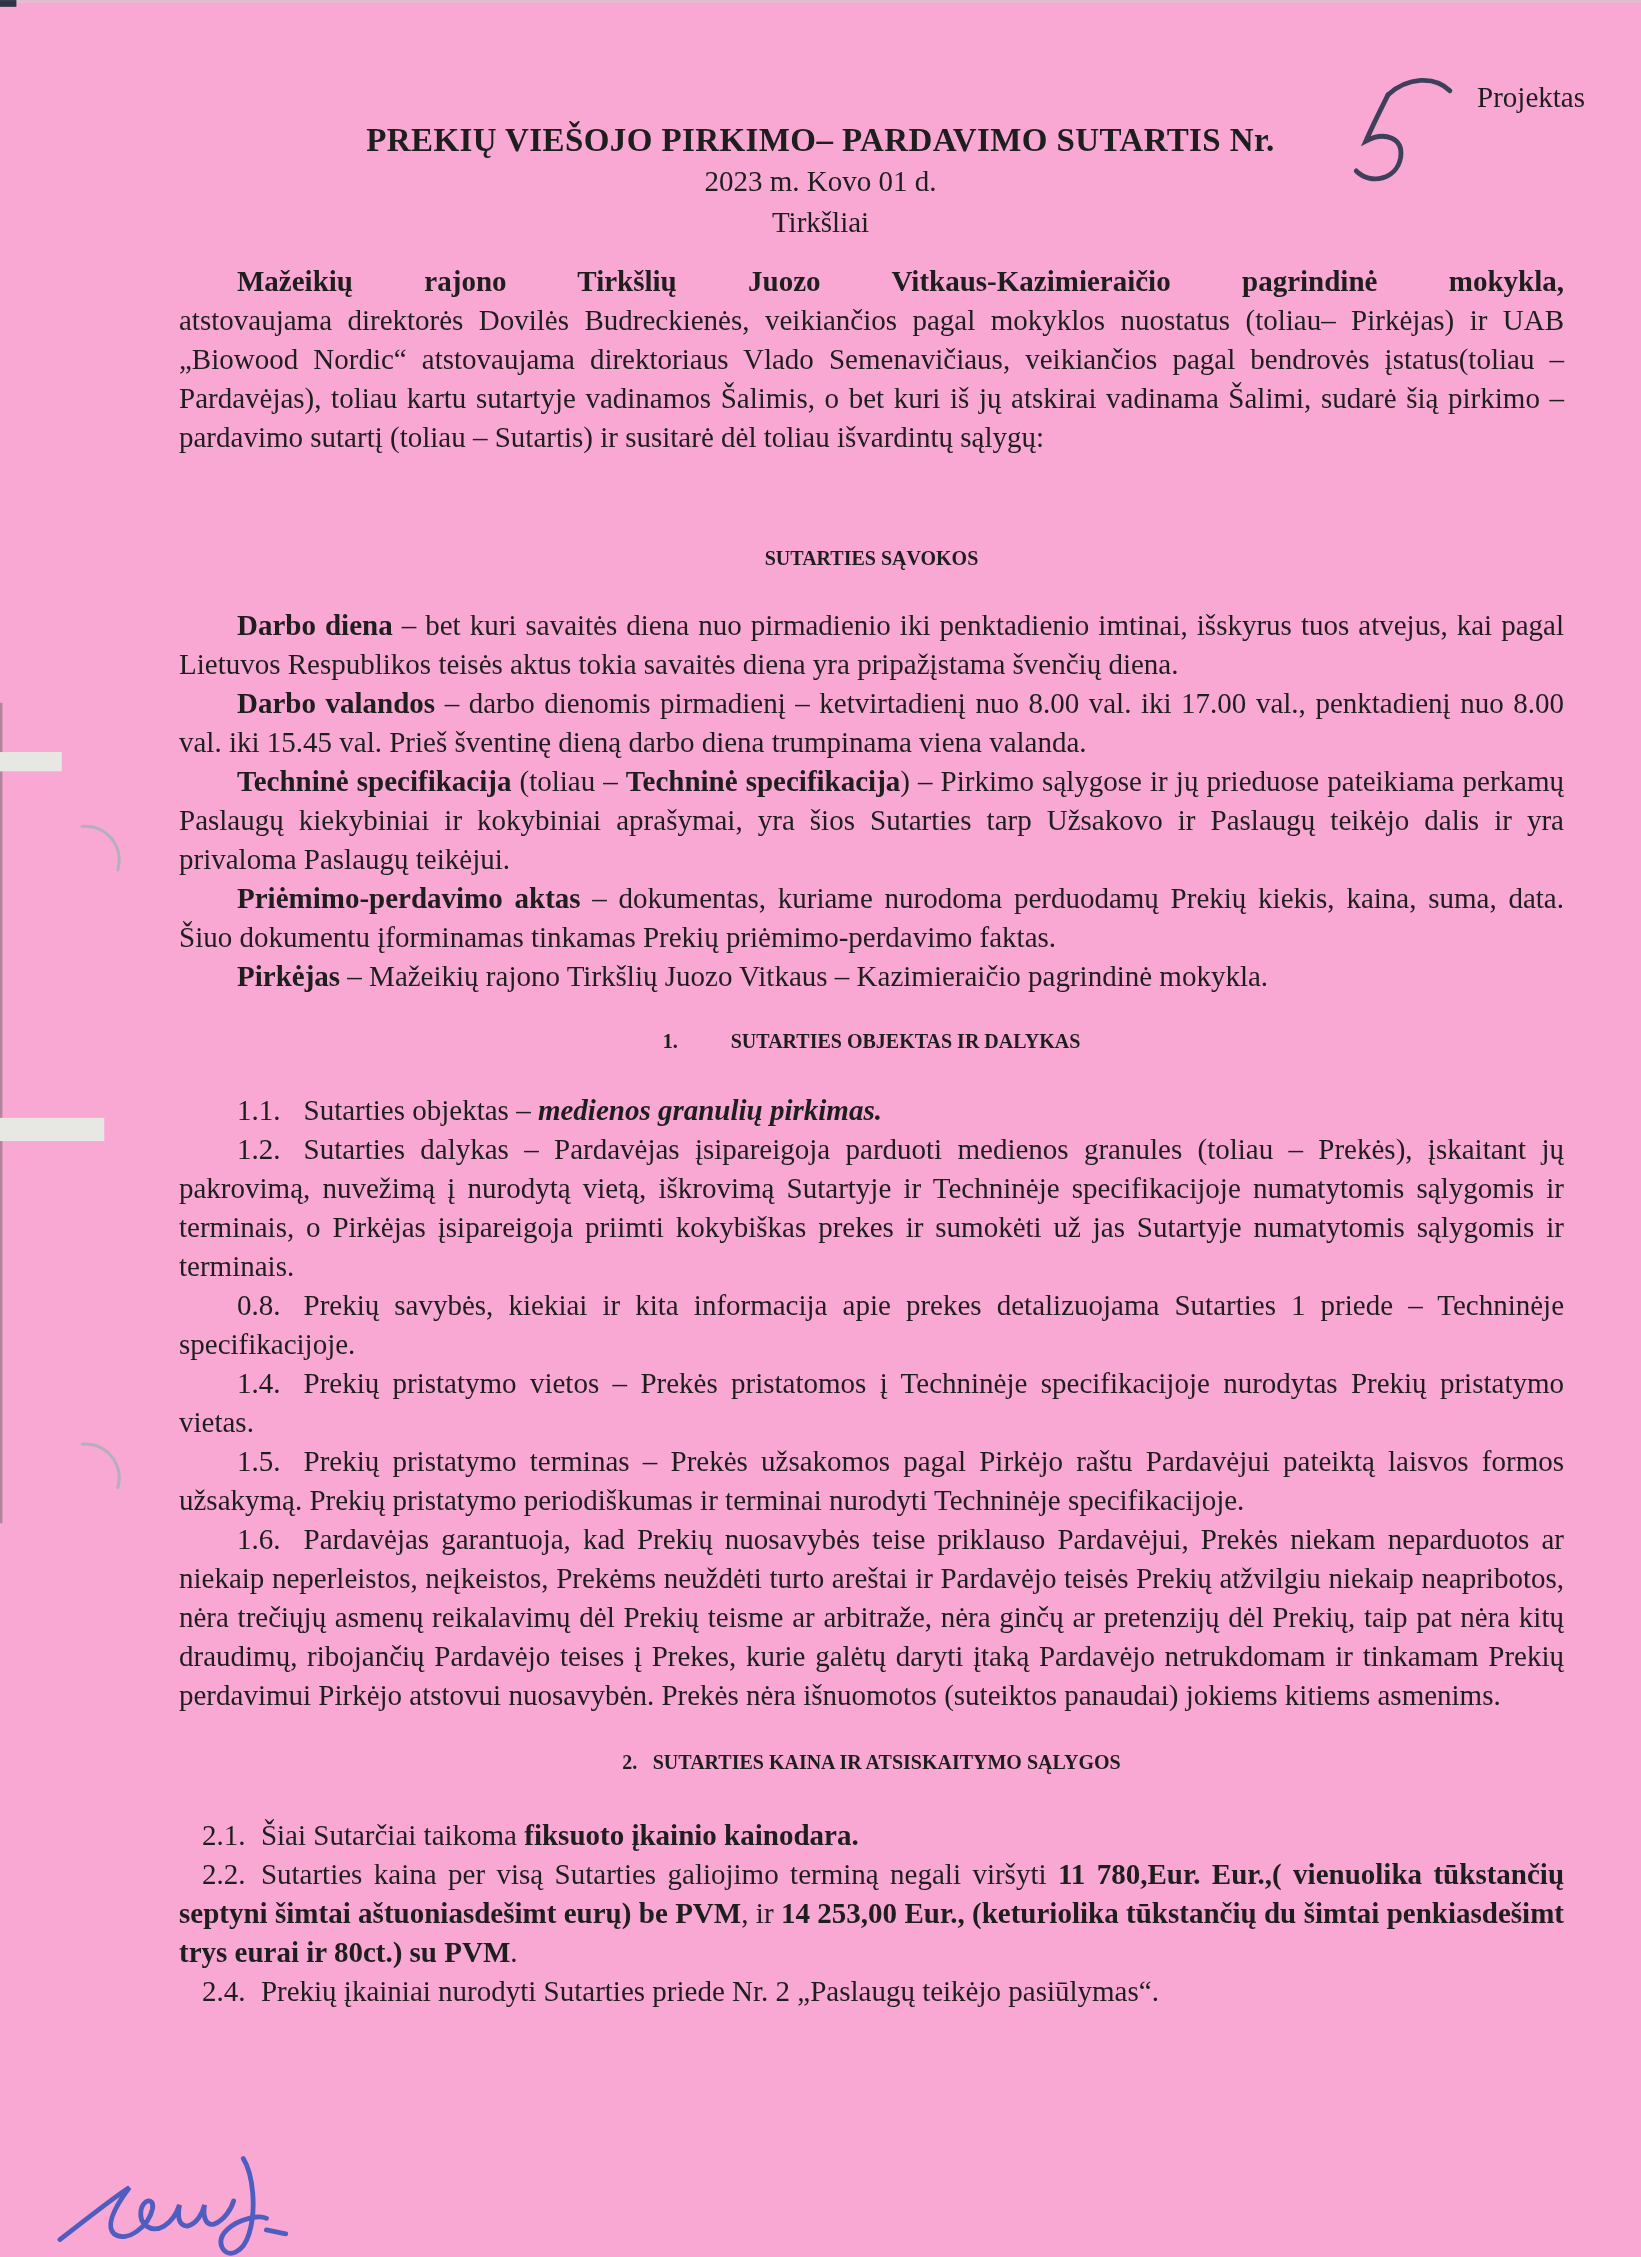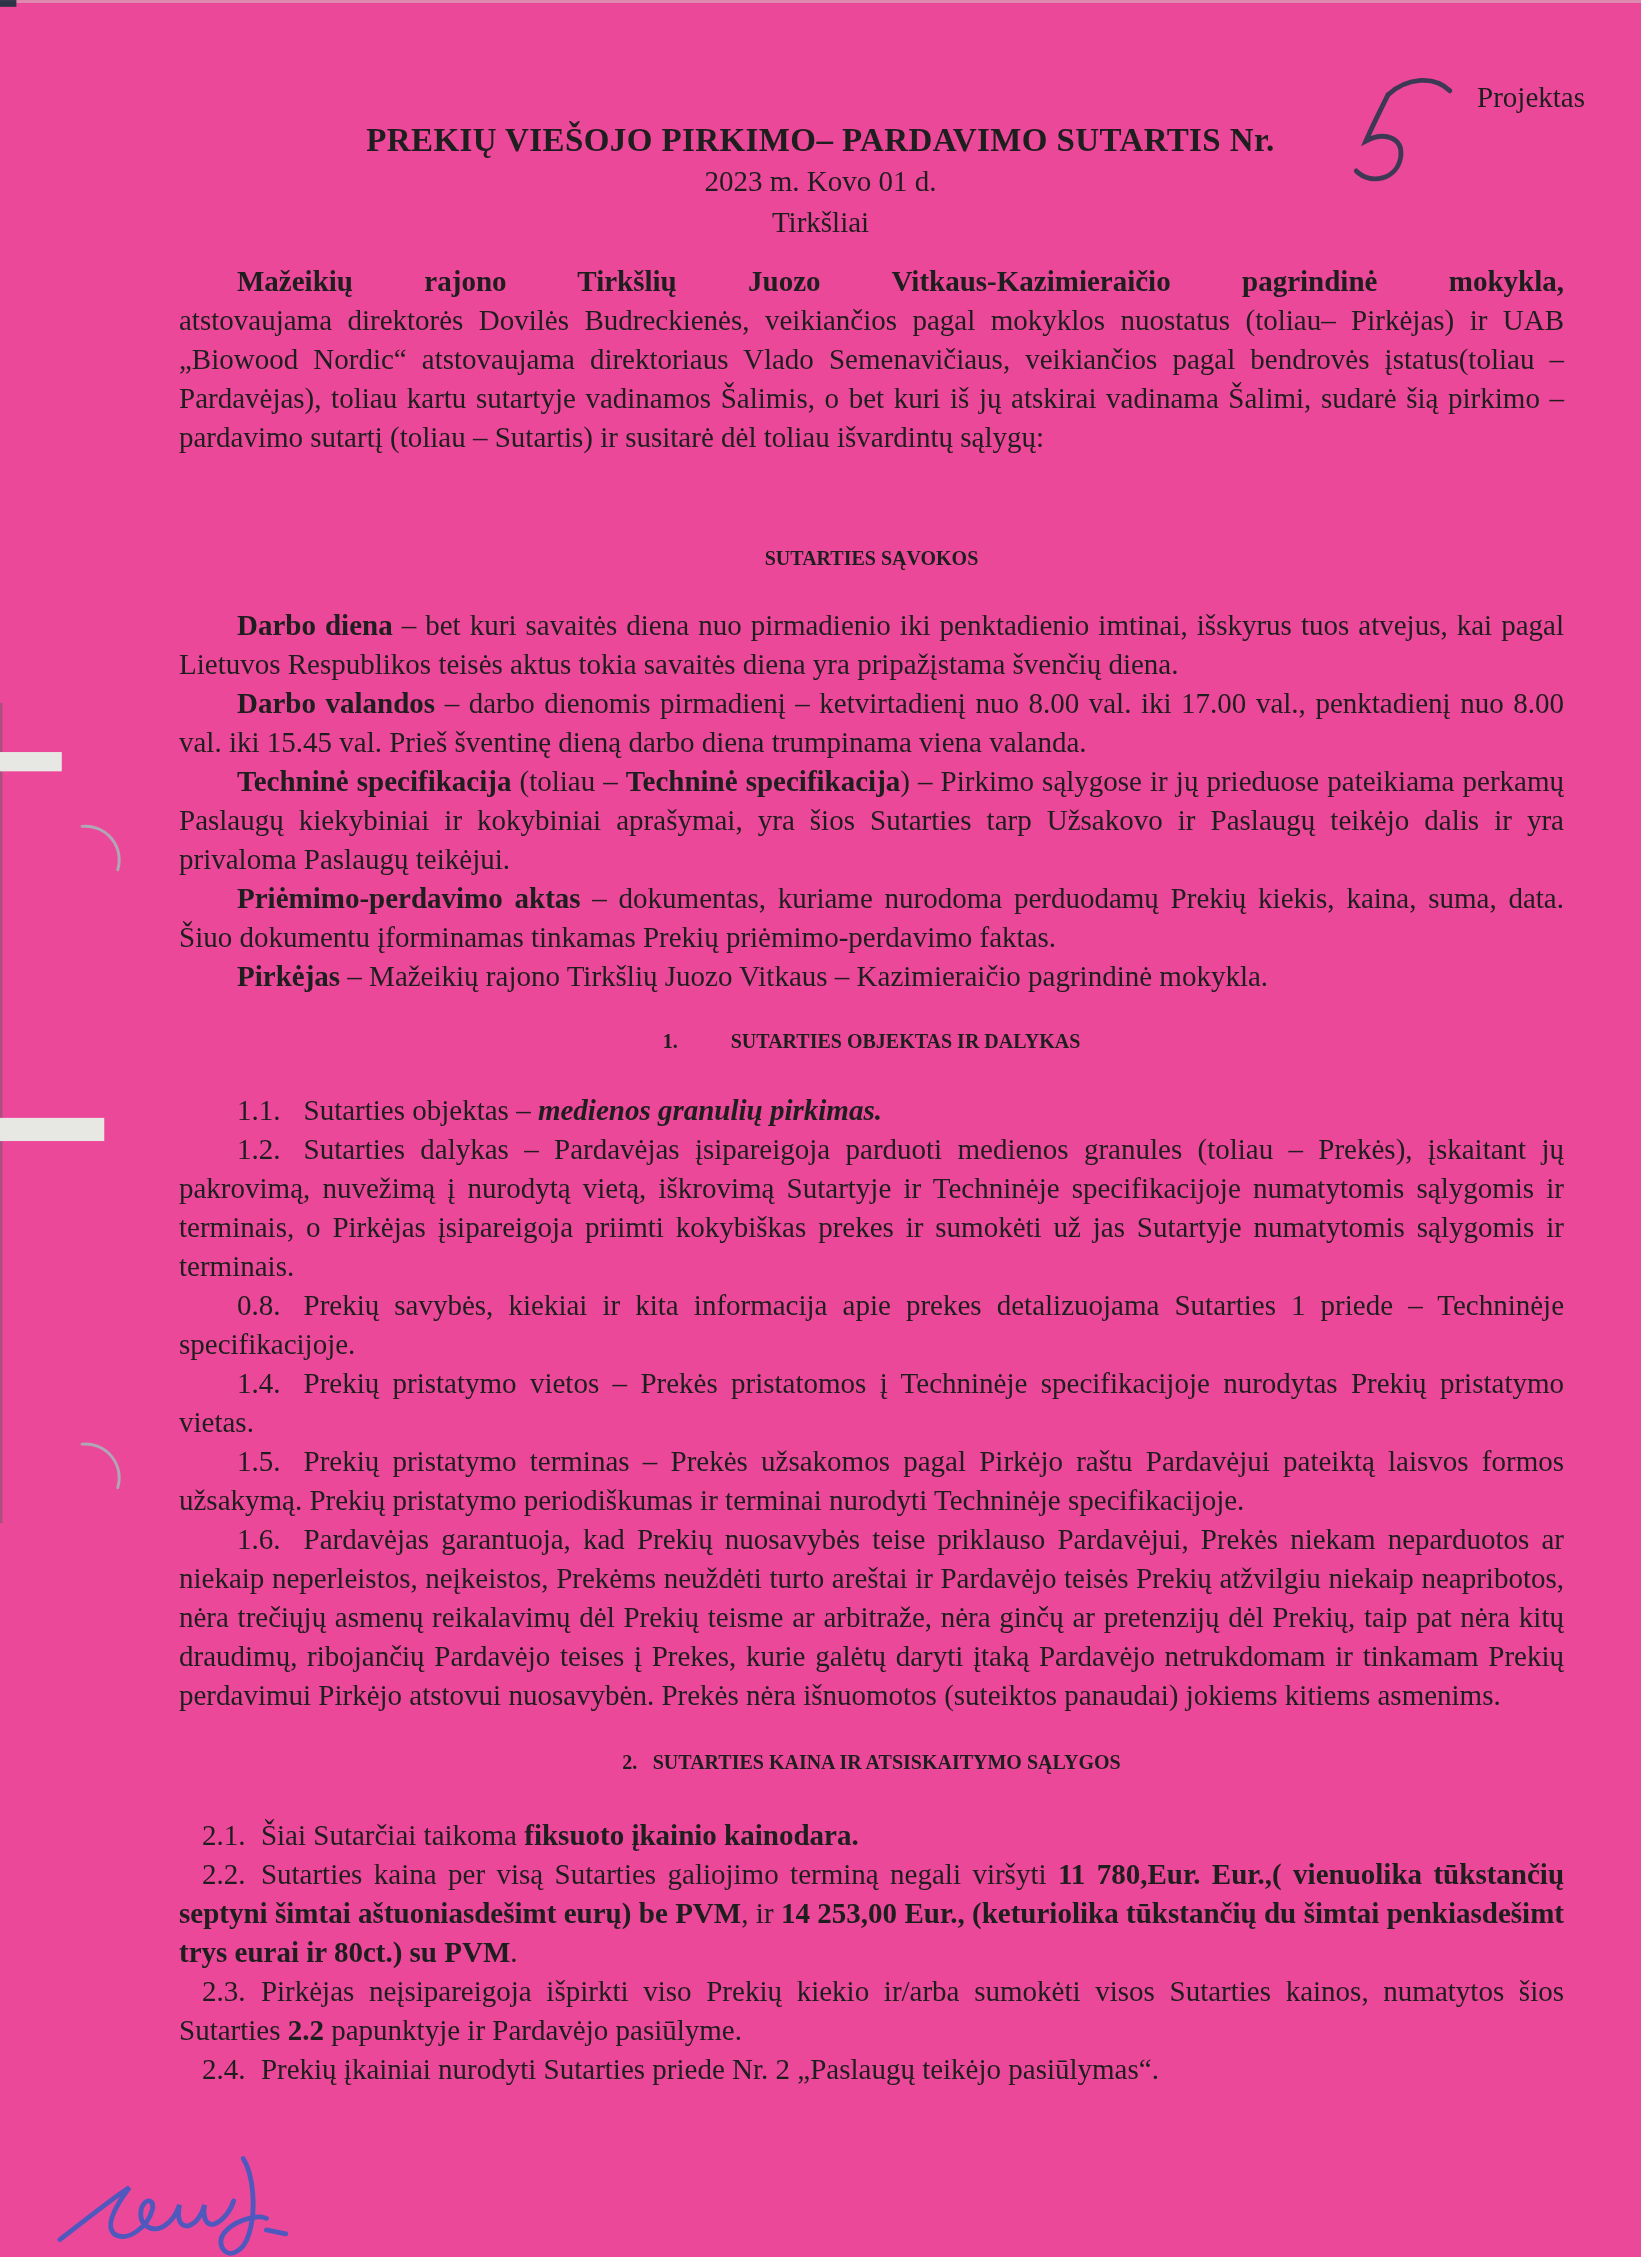--- a/index.html
+++ b/index.html
@@ -1,19 +1,19 @@
 <!DOCTYPE html>
 <html><head>
 <meta charset="utf-8">
 <style>
   html,body{margin:0;padding:0;background:#e9e9e9;}
   .page{
     position:relative;
     width:1641px;height:2257px;
-    background:#ec4899;
+    background:#f9a8d4;
     font-family:"Liberation Serif", serif;
     color:#1e1e1e;
     overflow:hidden;
   }
   .overlay{position:absolute;left:0;top:0;width:1641px;height:2257px;pointer-events:none;}
   .draft{position:absolute;top:81px;right:56px;font-size:29px;}
   .header-area{padding-top:120px;text-align:center;line-height:41px;}
   .title{font-size:33px;font-weight:bold;letter-spacing:0.4px;}
   .meta{font-size:29px;}
   .content{padding:19.3px 77px 0 179px;font-size:29px;line-height:39px;}
@@ -85,18 +85,17 @@
     <p class="cl"><span class="num">1.2.</span><span>Sutarties dalykas – Pardavėjas įsipareigoja parduoti medienos granules (toliau – Prekės), įskaitant jų pakrovimą, nuvežimą į nurodytą vietą, iškrovimą Sutartyje ir Techninėje specifikacijoje numatytomis sąlygomis ir terminais, o Pirkėjas įsipareigoja priimti kokybiškas prekes ir sumokėti už jas Sutartyje numatytomis sąlygomis ir terminais.</span></p>
     <p class="cl"><span class="num">0.8.</span><span>Prekių savybės, kiekiai ir kita informacija apie prekes detalizuojama Sutarties 1 priede – Techninėje specifikacijoje.</span></p>
     <p class="cl"><span class="num">1.4.</span><span>Prekių pristatymo vietos – Prekės pristatomos į Techninėje specifikacijoje nurodytas Prekių pristatymo vietas.</span></p>
     <p class="cl"><span class="num">1.5.</span><span>Prekių pristatymo terminas – Prekės užsakomos pagal Pirkėjo raštu Pardavėjui pateiktą laisvos formos užsakymą. Prekių pristatymo periodiškumas ir terminai nurodyti Techninėje specifikacijoje.</span></p>
     <p class="cl"><span class="num">1.6.</span><span>Pardavėjas garantuoja, kad Prekių nuosavybės teise priklauso Pardavėjui, Prekės niekam neparduotos ar niekaip neperleistos, neįkeistos, Prekėms neuždėti turto areštai ir Pardavėjo teisės Prekių atžvilgiu niekaip neapribotos, nėra trečiųjų asmenų reikalavimų dėl Prekių teisme ar arbitraže, nėra ginčų ar pretenzijų dėl Prekių, taip pat nėra kitų draudimų, ribojančių Pardavėjo teises į Prekes, kurie galėtų daryti įtaką Pardavėjo netrukdomam ir tinkamam Prekių perdavimui Pirkėjo atstovui nuosavybėn. Prekės nėra išnuomotos (suteiktos panaudai) jokiems kitiems asmenims.</span></p>
 
     <p class="h-center h-sec2"><span>2.</span><span class="gap2">SUTARTIES KAINA IR ATSISKAITYMO SĄLYGOS</span></p>
 
     <p class="cl cl2"><span class="num num2">2.1.</span><span>Šiai Sutarčiai taikoma </span><span class="bold">fiksuoto įkainio kainodara.</span></p>
     <p class="cl cl2"><span class="num num2">2.2.</span><span>Sutarties kaina per visą Sutarties galiojimo terminą negali viršyti </span><span class="bold">11 780,Eur. Eur.,( vienuolika tūkstančių septyni šimtai aštuoniasdešimt eurų) be PVM</span><span>, ir </span><span class="bold">14 253,00 Eur., (keturiolika tūkstančių du šimtai penkiasdešimt trys eurai ir 80ct.) su PVM</span><span>.</span></p>
-    <p class="cl cl2"><span class="num num2">2.3.</span><span>Pirkėjas neįsipareigoja išpirkti viso Prekių kiekio ir/arba sumokėti visos Sutarties kainos, numatytos šios Sutarties </span><span class="bold">2.2</span><span> papunktyje ir Pardavėjo pasiūlyme.</span></p>
     <p class="cl cl2"><span class="num num2">2.4.</span><span>Prekių įkainiai nurodyti Sutarties priede Nr. 2 „Paslaugų teikėjo pasiūlymas“.</span></p>
 
   </div>
 </div>
 
 
 </body></html>

